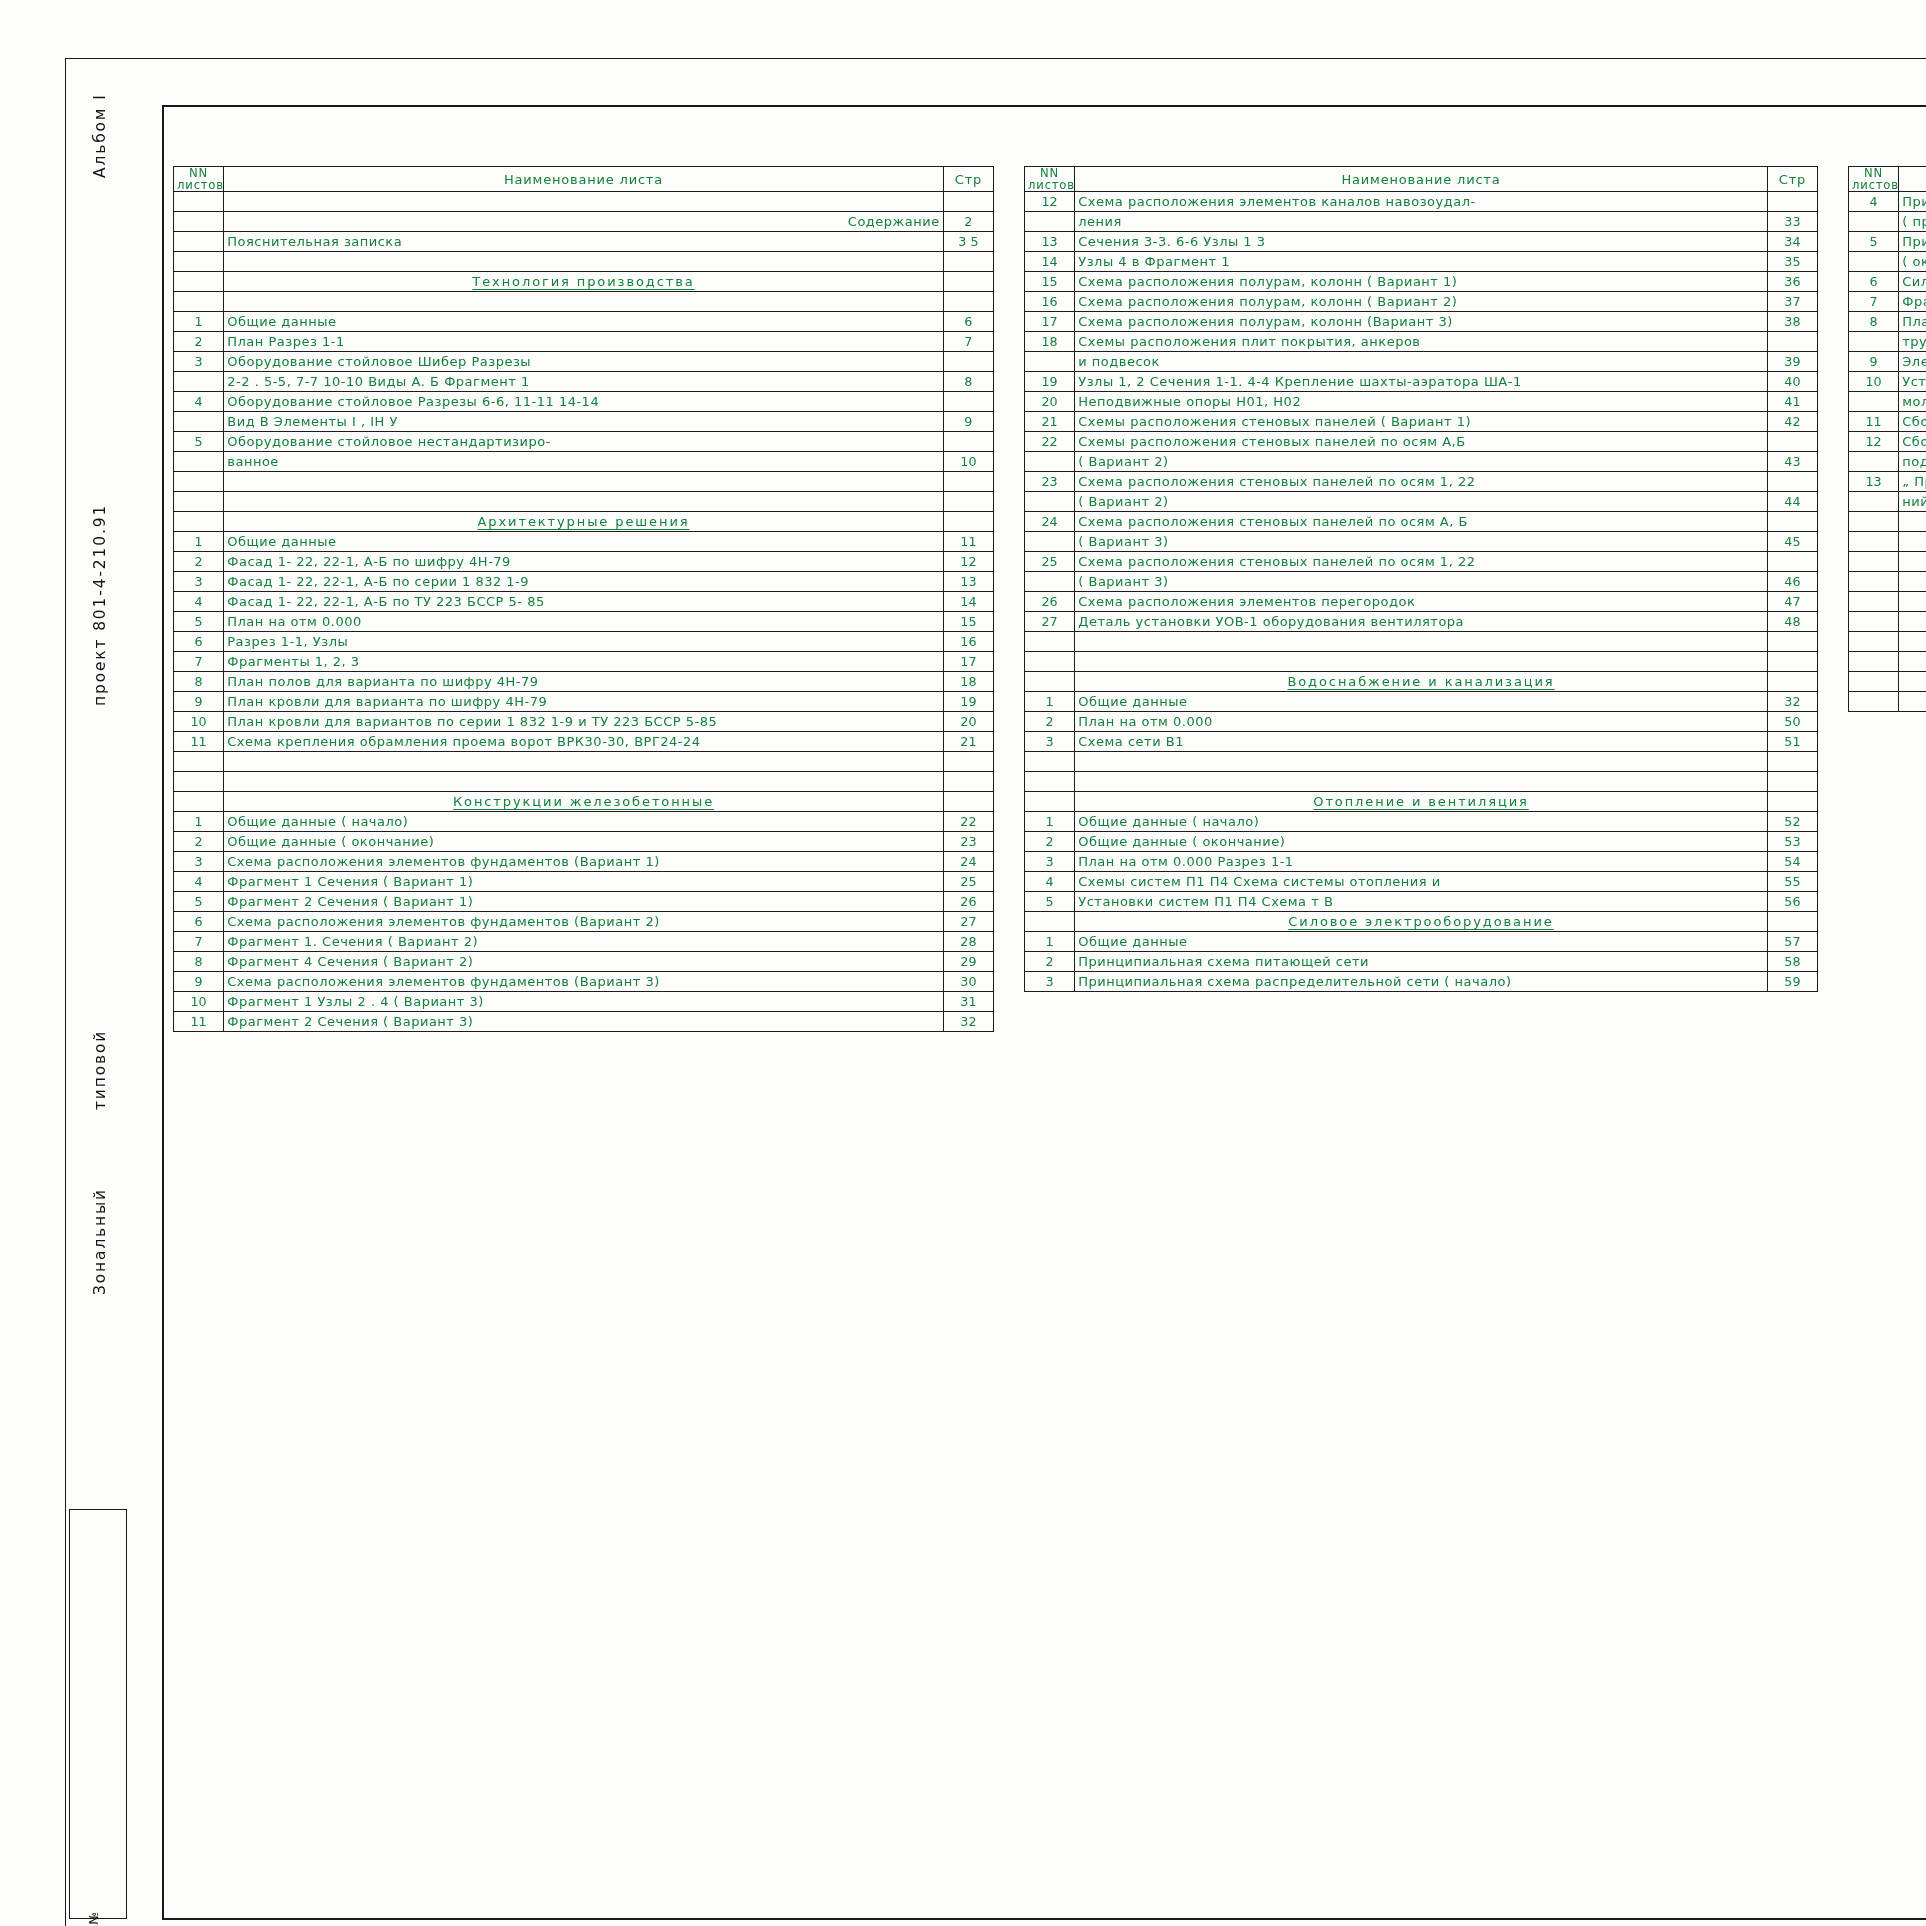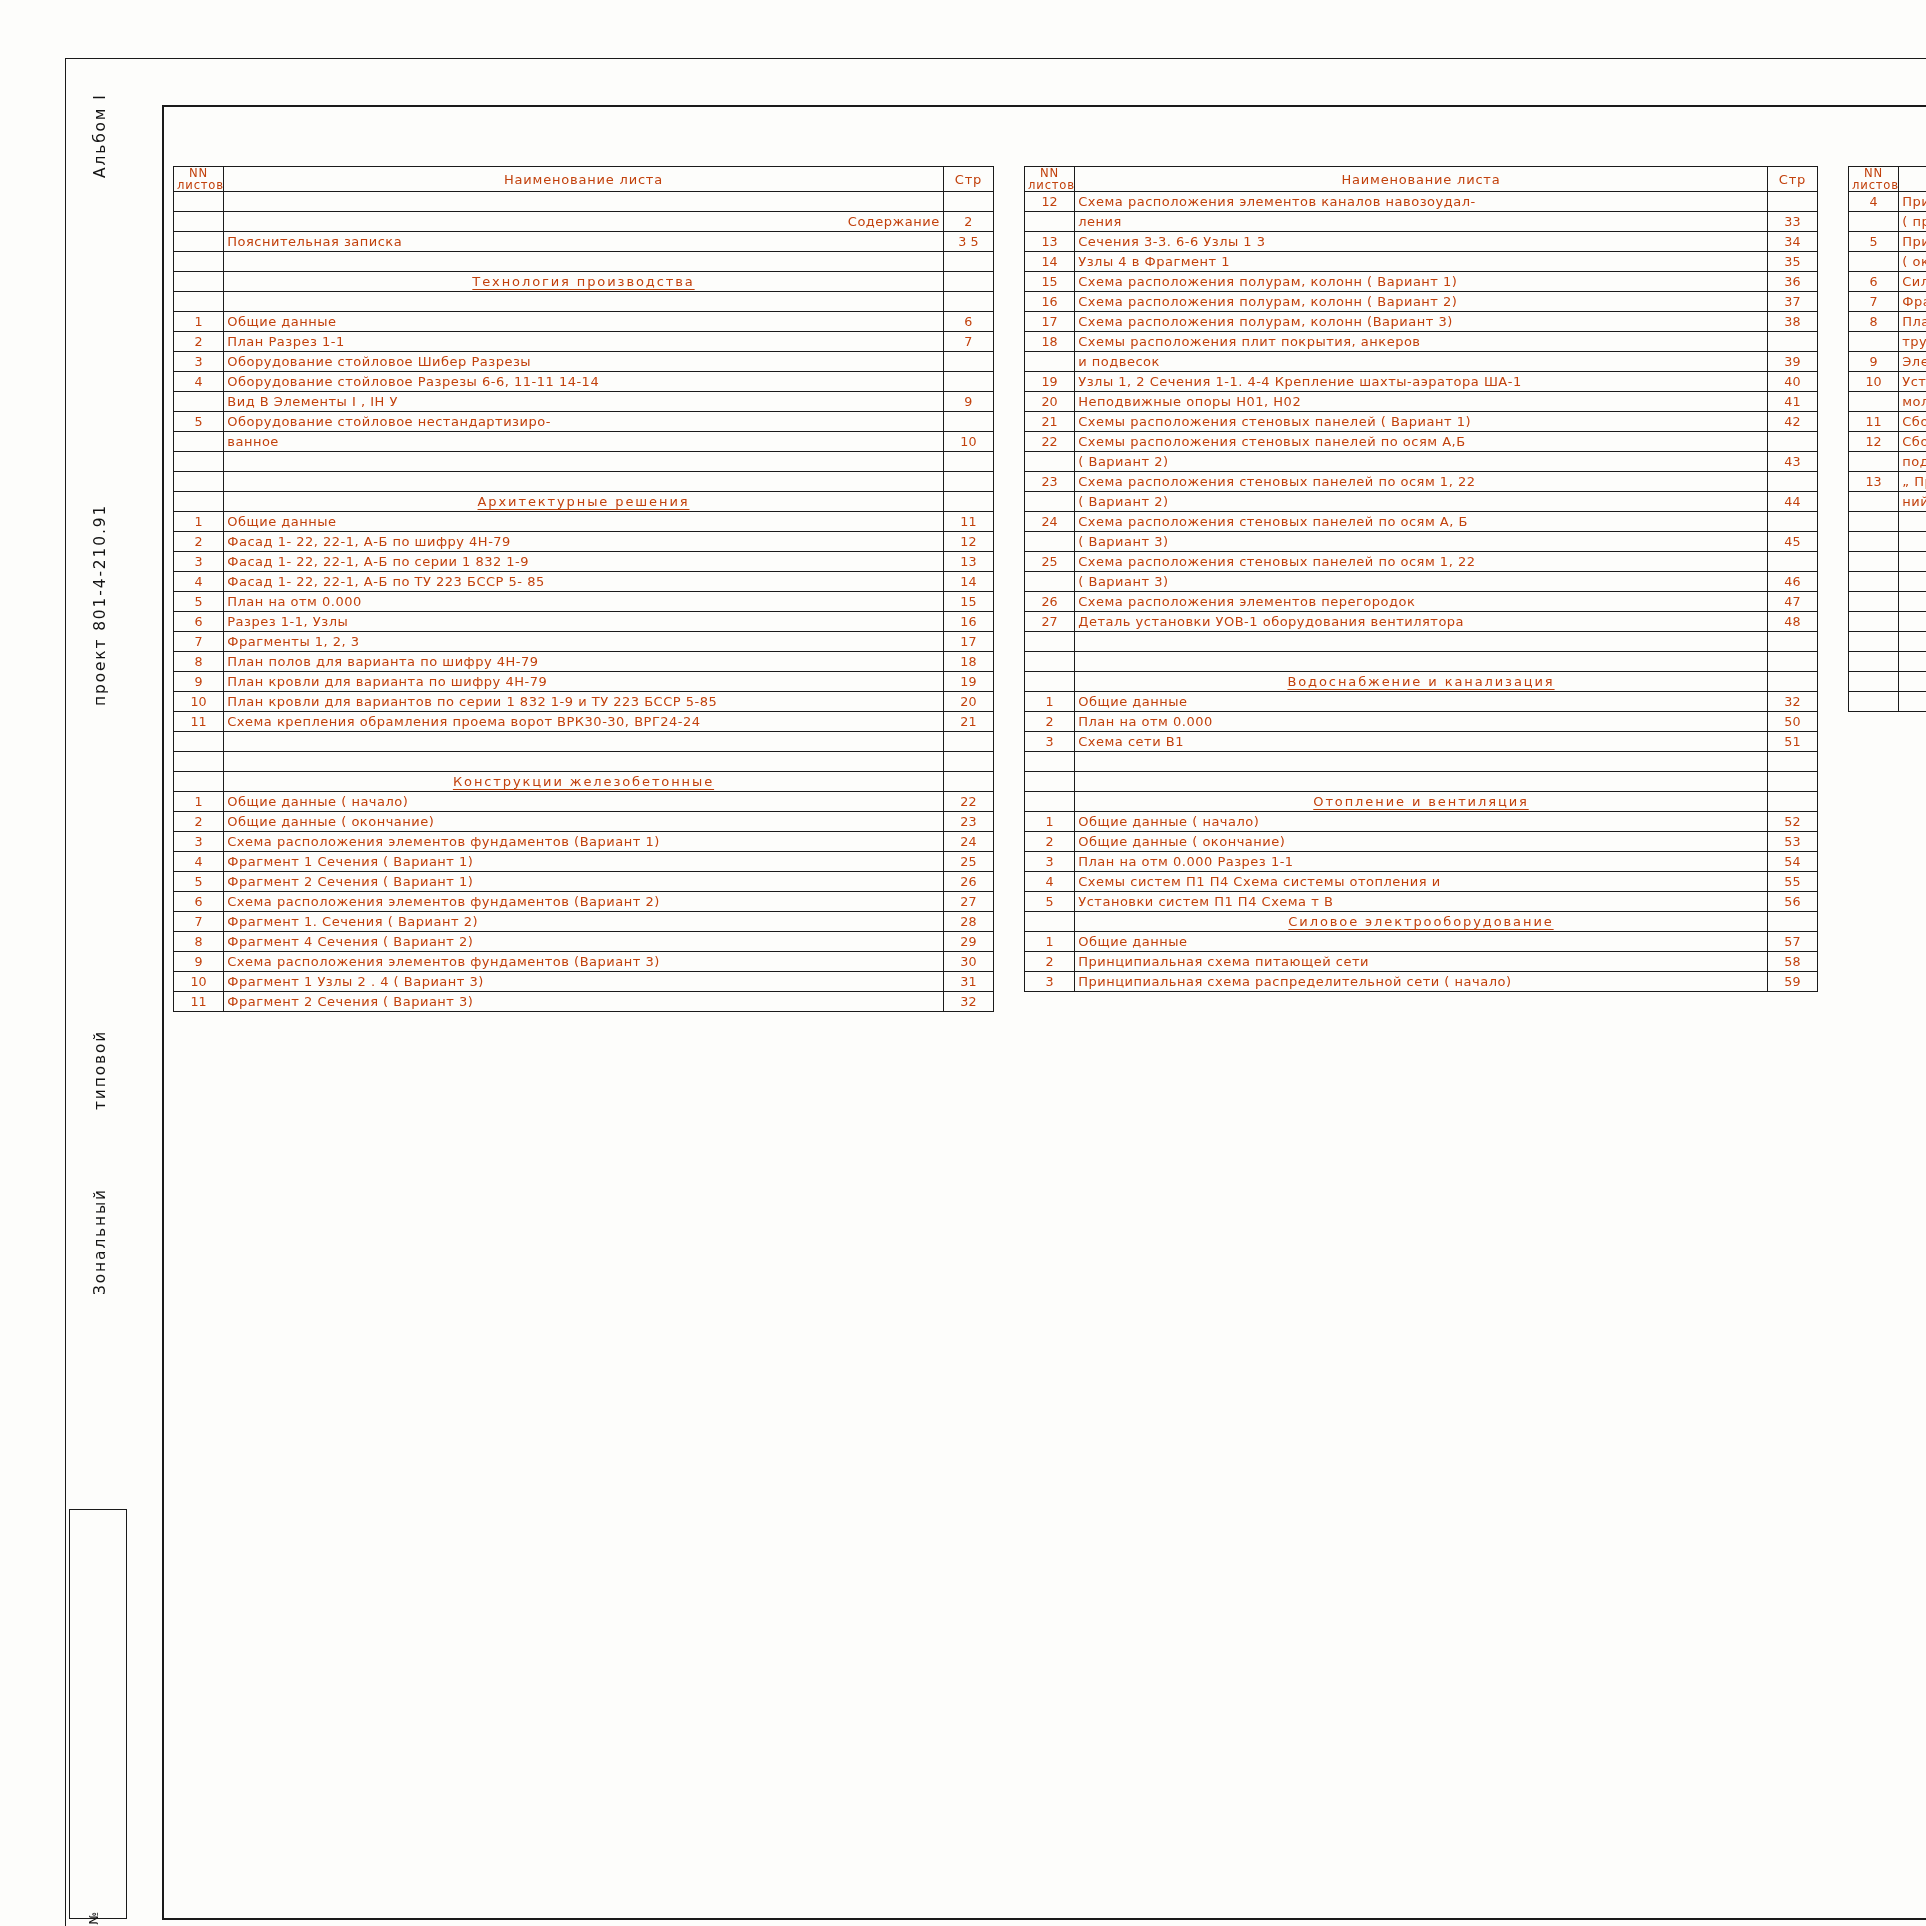--- a/index.html
+++ b/index.html
@@ -40,21 +40,21 @@
   }
   .col{position:relative;}
   .col1{width:821px;}
   .col2{width:794px;}
   .col3{width:794px;}
   table.toc{
     border-collapse:collapse;
     table-layout:fixed;
     width:100%;
     font-size:13px;
-    color:#c2410c;
+    color:#15803d;
   }
   table.toc td,table.toc th{
     border:1.2px solid #1b1b1b;
     height:19px;
     padding:0 3.1px;
     vertical-align:middle;
     font-weight:normal;
     overflow:hidden;
     white-space:nowrap;
   }
@@ -156,20 +156,25 @@
               <td class="c-num">2</td>
               <td class="name">План     Разрез 1-1</td>
               <td class="c-pg">7</td>
             </tr>
             <tr>
               <td class="c-num">3</td>
               <td class="name">Оборудование  стойловое  Шибер    Разрезы</td>
               <td class="c-pg"></td>
             </tr>
             <tr>
+              <td class="c-num"></td>
+              <td class="name">2-2 . 5-5, 7-7    10-10 Виды А. Б    Фрагмент 1</td>
+              <td class="c-pg">8</td>
+            </tr>
+            <tr>
               <td class="c-num">4</td>
               <td class="name">Оборудование  стойловое  Разрезы 6-6, 11-11   14-14</td>
               <td class="c-pg"></td>
             </tr>
             <tr>
               <td class="c-num"></td>
               <td class="name">Вид В  Элементы I , IН   У</td>
               <td class="c-pg">9</td>
             </tr>
             <tr>

